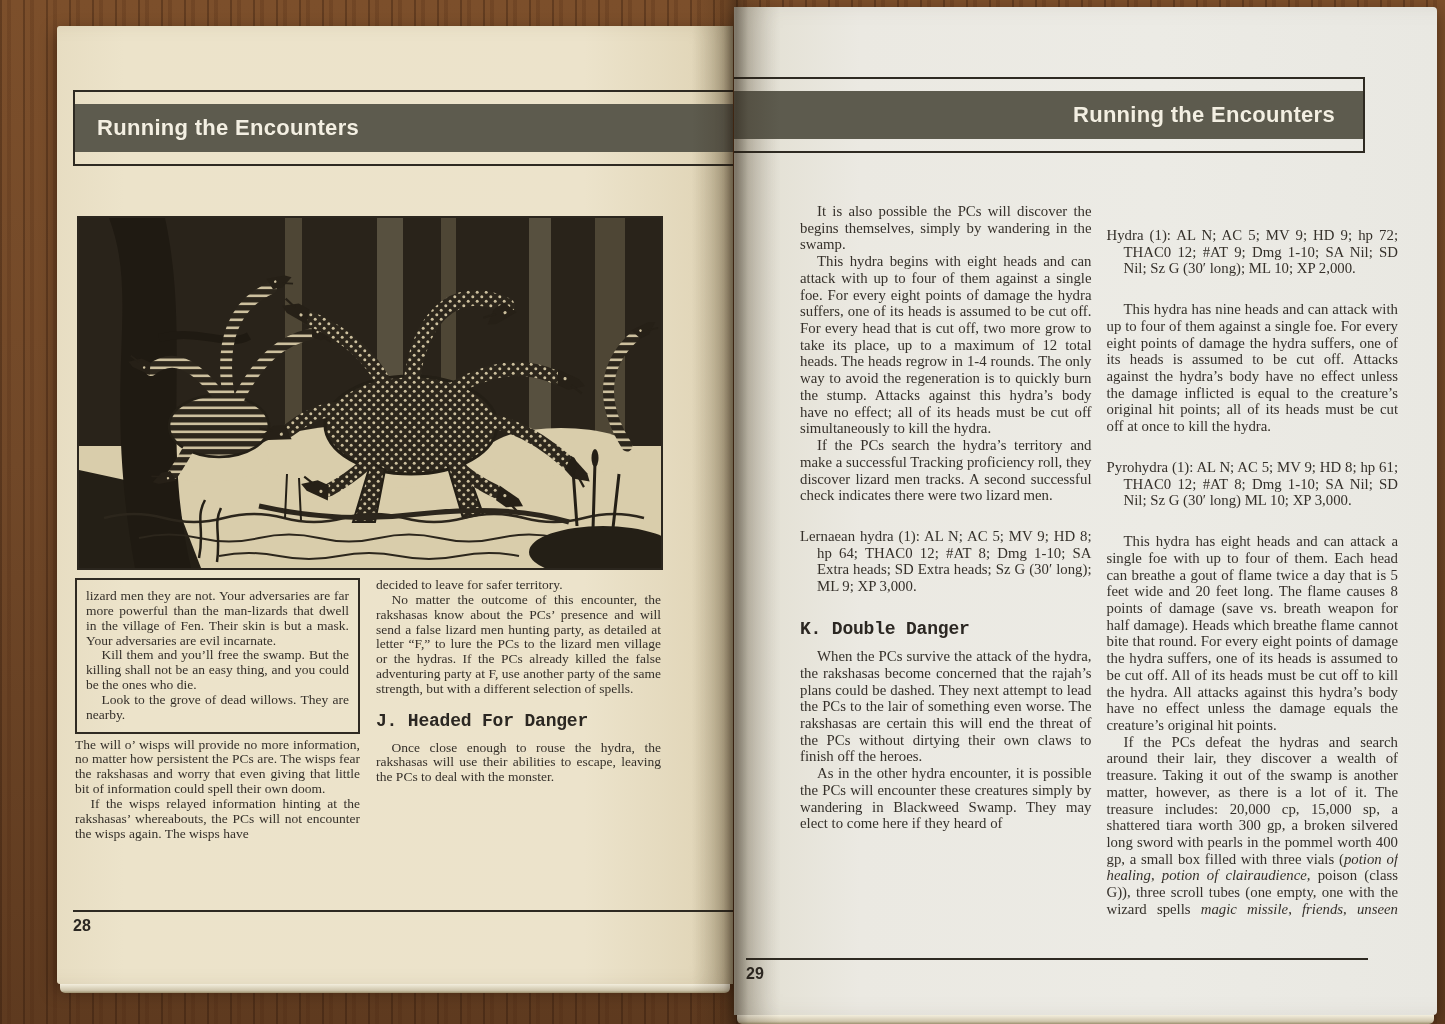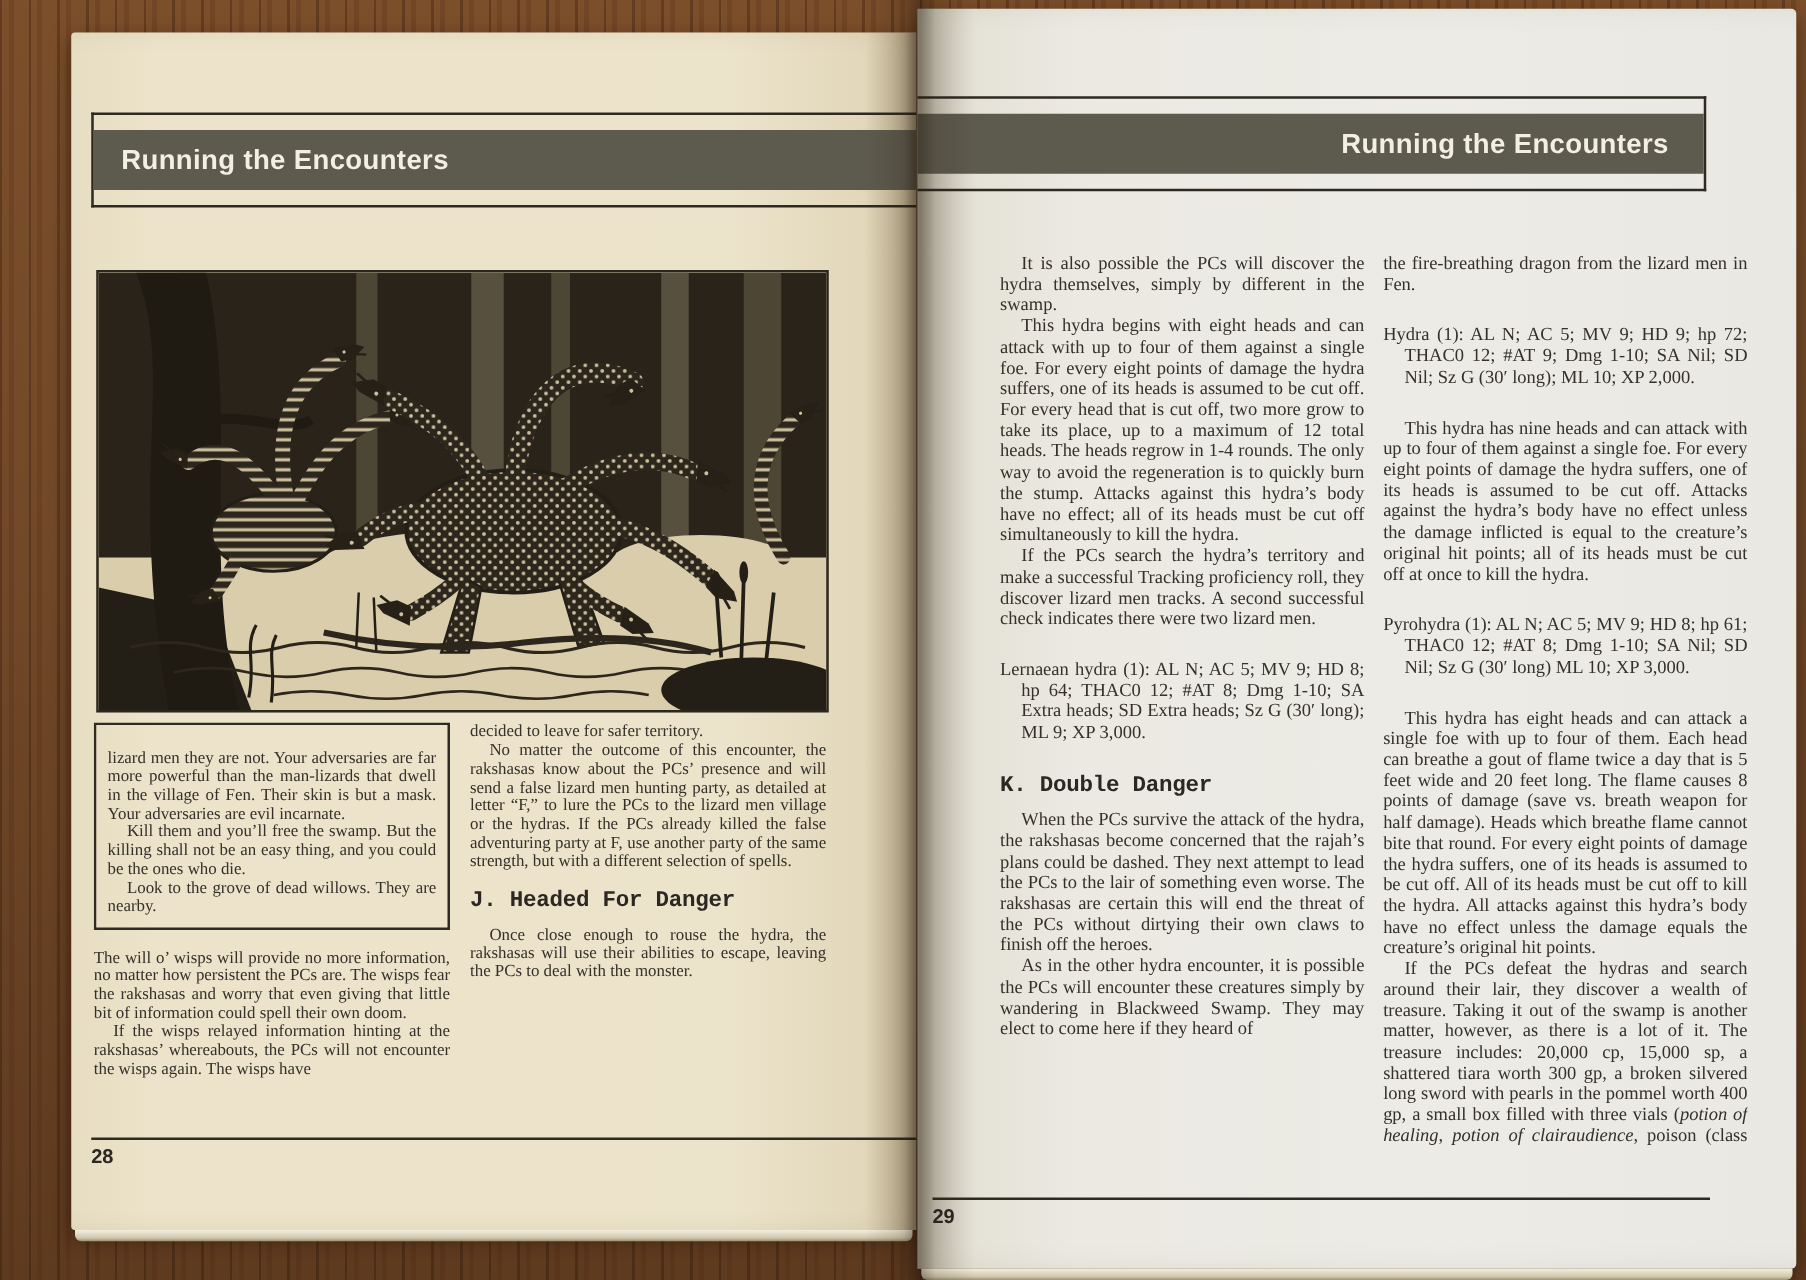--- a/index.html
+++ b/index.html
@@ -38,21 +38,21 @@
   
   .illus{position:absolute;top:190px;left:20px;width:582px;height:350px;border:2px solid #2b261e;margin:0;background:#d9cdab;overflow:hidden;}
   .illus svg{display:block;width:100%;height:100%;}
   
   .cols{position:absolute;display:flex;text-align:justify;overflow:hidden;}
   .col{flex:1;}
   .cols-left{top:552px;left:18px;width:586px;height:330px;gap:16px;font-size:13.5px;line-height:1.10;}
   .cols-right{top:196px;left:66px;width:598px;height:716px;gap:15px;font-size:14.8px;line-height:1.13;}
   p{margin:0;}
   p.ind{text-indent:1.15em;}
-  .note-box{border:2px solid #2f2a22;padding:19px 9px 9px;margin-bottom:15px;}
+  .note-box{border:2px solid #2f2a22;padding:9px 9px 9px;margin-bottom:4px;}
   h2.section{font-family:Liberation Mono, monospace;font-weight:bold;font-size:18px;color:#2b2722;margin:15px 0 9px;letter-spacing:-.2px;}
   .stat{margin:24px 0;padding-left:17px;text-indent:-17px;}
   
   .footer{position:absolute;border-top:2px solid #2e2a22;font-family:"Liberation Sans",sans-serif;font-weight:bold;font-size:16px;color:#2b2722;}
   .footer-left{top:884px;left:16px;right:0;text-align:left;text-decoration:underline;}
   .footer-right{top:916px;left:12px;width:622px;margin-top:35px;}
   .pnum{display:inline-block;margin-top:5px;}
 </style>
 </head>
 <body>
@@ -169,30 +169,29 @@
 <div class="page page-right">
 
   <div class="hdr hdr-right">
     <div class="band">
       <span class="band-title">Running the Encounters</span>
     </div>
   </div>
 
   <div class="cols cols-right">
     <div class="col">
-      <p class="ind">It is also possible the PCs will discover the hydra themselves, simply by different in the swamp.</p>
+      <p class="ind">It is also possible the PCs will discover the begins themselves, simply by wandering in the swamp.</p>
       <p class="ind">This hydra begins with eight heads and can attack with up to four of them against a single foe. For every eight points of damage the hydra suffers, one of its heads is assumed to be cut off. For every head that is cut off, two more grow to take its place, up to a maximum of 12 total heads. The heads regrow in 1-4 rounds. The only way to avoid the regeneration is to quickly burn the stump. Attacks against this hydra’s body have no effect; all of its heads must be cut off simultaneously to kill the hydra.</p>
       <p class="ind">If the PCs search the hydra’s territory and make a successful Tracking proficiency roll, they discover lizard men tracks. A second successful check indicates there were two lizard men.</p>
       <p class="stat">Lernaean hydra (1): AL N; AC 5; MV 9; HD 8; hp 64; THAC0 12; #AT 8; Dmg 1-10; SA Extra heads; SD Extra heads; Sz G (30′ long); ML 9; XP 3,000.</p>
       <h2 class="section">K. Double Danger</h2>
       <p class="ind">When the PCs survive the attack of the hydra, the rakshasas become concerned that the rajah’s plans could be dashed. They next attempt to lead the PCs to the lair of something even worse. The rakshasas are certain this will end the threat of the PCs without dirtying their own claws to finish off the heroes.</p>
       <p class="ind">As in the other hydra encounter, it is possible the PCs will encounter these creatures simply by wandering in Blackweed Swamp. They may elect to come here if they heard of</p>
     </div>
     <div class="col">
-      <p>the fire-breathing dragon from the lizard men in Fen.</p>
       <p class="stat">Hydra (1): AL N; AC 5; MV 9; HD 9; hp 72; THAC0 12; #AT 9; Dmg 1-10; SA Nil; SD Nil; Sz G (30′ long); ML 10; XP 2,000.</p>
       <p class="ind">This hydra has nine heads and can attack with up to four of them against a single foe. For every eight points of damage the hydra suffers, one of its heads is assumed to be cut off. Attacks against the hydra’s body have no effect unless the damage inflicted is equal to the creature’s original hit points; all of its heads must be cut off at once to kill the hydra.</p>
       <p class="stat">Pyrohydra (1): AL N; AC 5; MV 9; HD 8; hp 61; THAC0 12; #AT 8; Dmg 1-10; SA Nil; SD Nil; Sz G (30′ long) ML 10; XP 3,000.</p>
       <p class="ind">This hydra has eight heads and can attack a single foe with up to four of them. Each head can breathe a gout of flame twice a day that is 5 feet wide and 20 feet long. The flame causes 8 points of damage (save vs. breath weapon for half damage). Heads which breathe flame cannot bite that round. For every eight points of damage the hydra suffers, one of its heads is assumed to be cut off. All of its heads must be cut off to kill the hydra. All attacks against this hydra’s body have no effect unless the damage equals the creature’s original hit points.</p>
       <p class="ind">If the PCs defeat the hydras and search around their lair, they discover a wealth of treasure. Taking it out of the swamp is another matter, however, as there is a lot of it. The treasure includes: 20,000 cp, 15,000 sp, a shattered tiara worth 300 gp, a broken silvered long sword with pearls in the pommel worth 400 gp, a small box filled with three vials (<i>potion of healing</i>, <i>potion of clairaudience</i>, poison (class G)), three scroll tubes (one empty, one with the wizard spells <i>magic missile</i>, <i>friends</i>, <i>unseen servant</i>, and one with the</p>
     </div>
   </div>
 
   <div class="footer footer-right">
     <span class="pnum">29</span>

